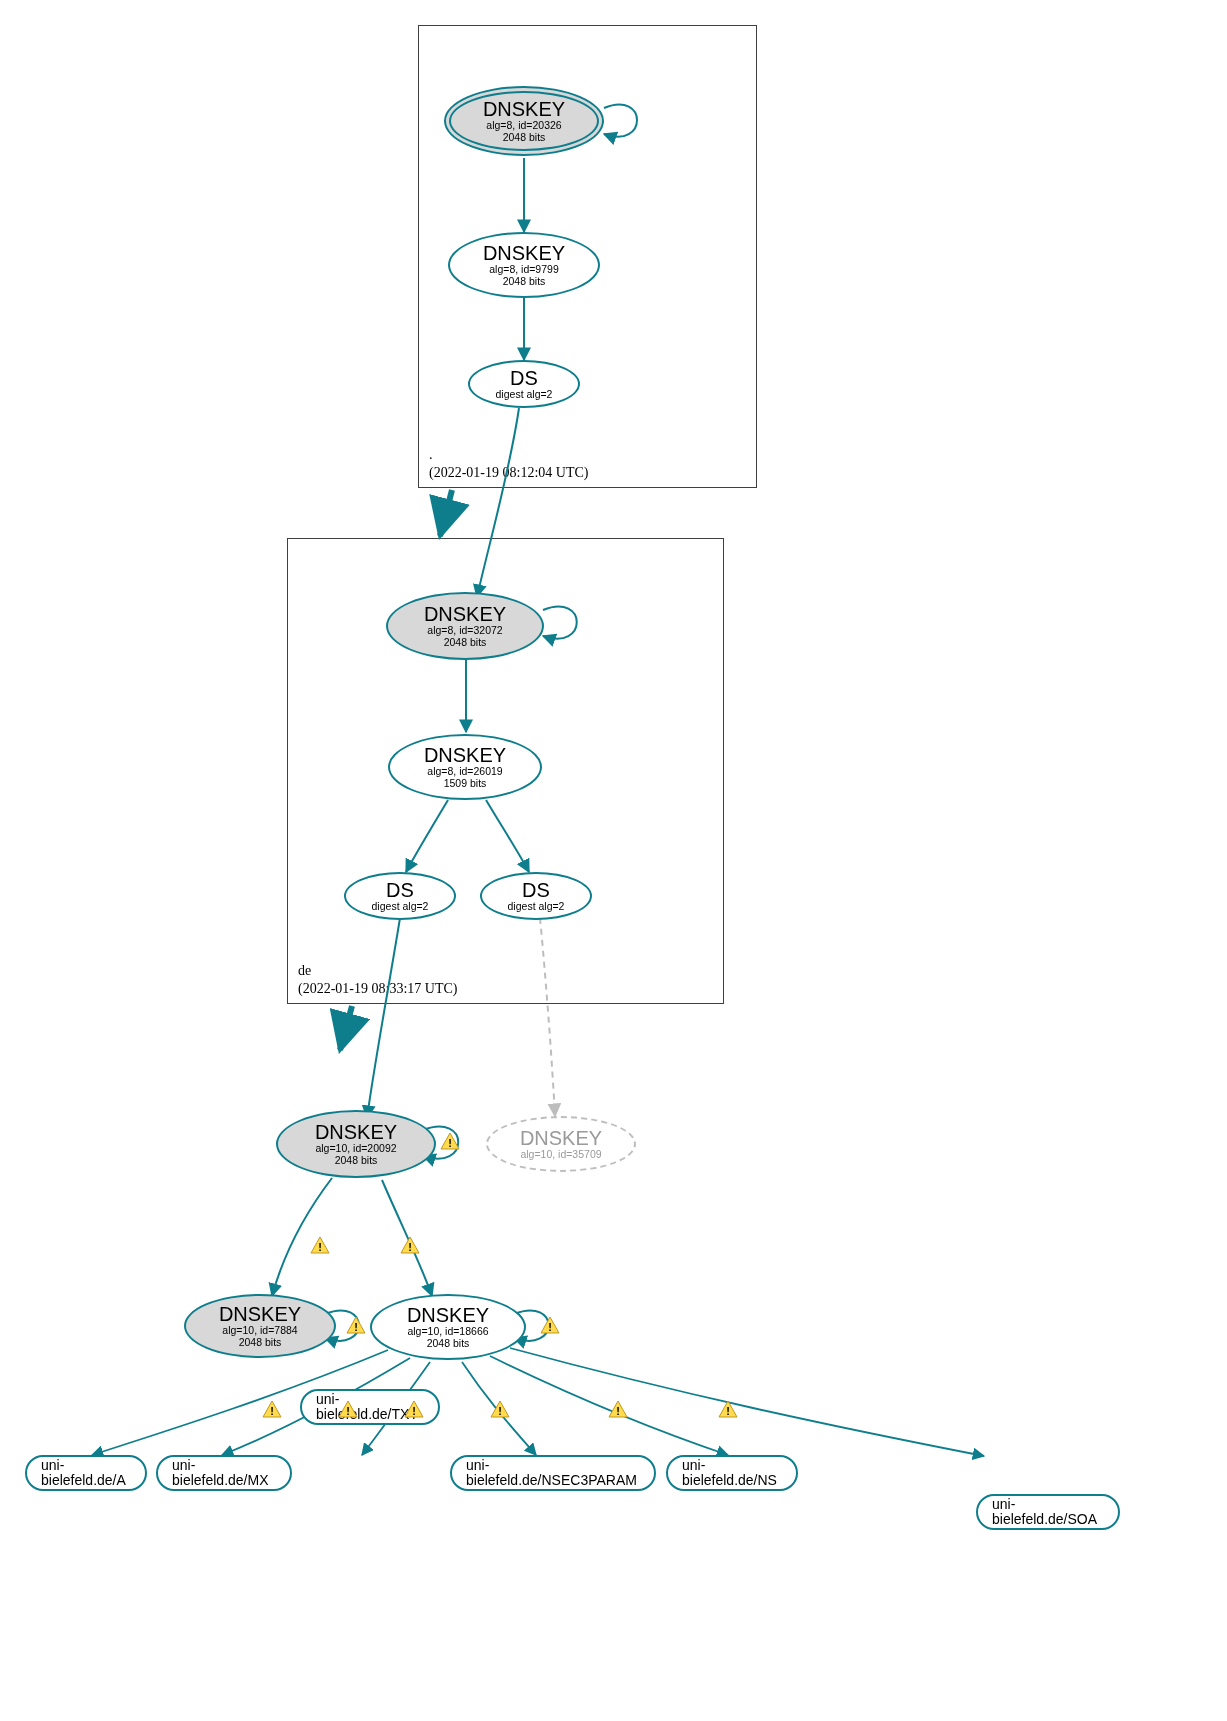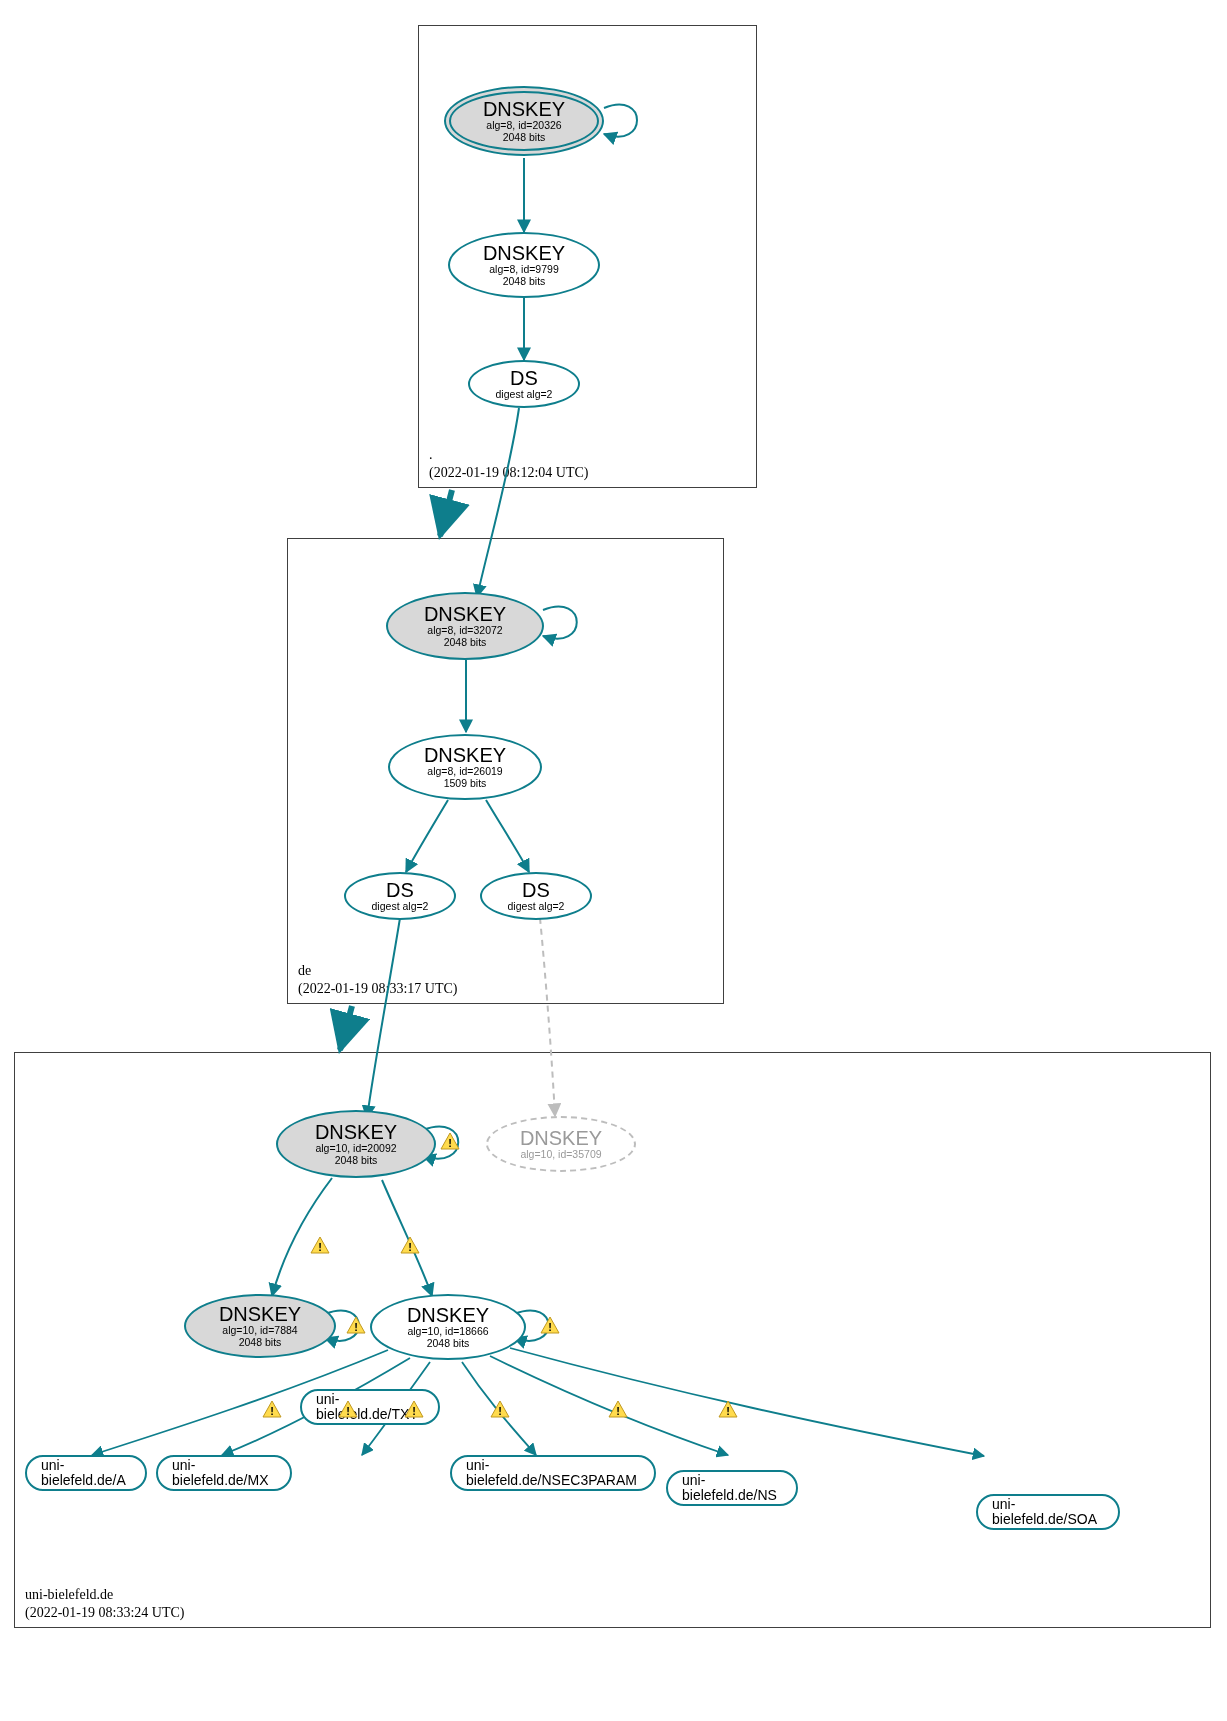--- a/index.html
+++ b/index.html
@@ -115,24 +115,20 @@
   <div class="zone" style="left:418px; top:25px; width:339px; height:463px;">
     <div class="zone-label"><span>.</span>
 <span>(2022-01-19 08:12:04 UTC)</span></div>
   </div>
 
   <div class="zone" style="left:287px; top:538px; width:437px; height:466px;">
     <div class="zone-label"><span>de</span>
 <span>(2022-01-19 08:33:17 UTC)</span></div>
   </div>
 
-  <div class="zone" style="left:14px; top:1052px; width:1197px; height:576px;">
-    <div class="zone-label"><span>uni-bielefeld.de</span>
-<span>(2022-01-19 08:33:24 UTC)</span></div>
-  </div>
 
   <svg class="edges" viewBox="0 0 1227 1721">
     <defs>
       <marker id="ah" viewBox="0 0 10 10" refX="9" refY="5" markerWidth="7" markerHeight="7" orient="auto-start-reverse">
         <path d="M0,0 L10,5 L0,10 z" fill="#0e7e8c"></path>
       </marker>
       <marker id="ahG" viewBox="0 0 10 10" refX="9" refY="5" markerWidth="7" markerHeight="7" orient="auto-start-reverse">
         <path d="M0,0 L10,5 L0,10 z" fill="#bdbdbd"></path>
       </marker>
     </defs>
@@ -251,21 +247,21 @@
   </div>
   <div class="record" style="left:156px; top:1455px; width:136px;">
     <span class="nt">uni-bielefeld.de/MX</span>
   </div>
   <div class="record" style="left:300px; top:1389px; width:140px;">
     <span class="nt">uni-bielefeld.de/TXT</span>
   </div>
   <div class="record" style="left:450px; top:1455px; width:206px;">
     <span class="nt">uni-bielefeld.de/NSEC3PARAM</span>
   </div>
-  <div class="record" style="left:666px; top:1455px; width:132px;margin-top:15px;">
+  <div class="record" style="left:666px; top:1455px; width:132px;">
     <span class="nt">uni-bielefeld.de/NS</span>
   </div>
   <div class="record" style="left:976px; top:1455px; width:144px;margin-top:39px;">
     <span class="nt">uni-bielefeld.de/SOA</span>
   </div>
 
   <div class="warn" style="left:440px; top:1132px;">
 <svg viewBox="0 0 20 18" width="20" height="18">
   <path d="M10 1 L19 17 L1 17 Z" fill="#ffdb4d" stroke="#c09820" stroke-width="1"></path>
   <text x="10" y="14.5" text-anchor="middle" font-family="Helvetica,Arial,sans-serif" font-size="11" font-weight="bold" fill="#000">!</text>

